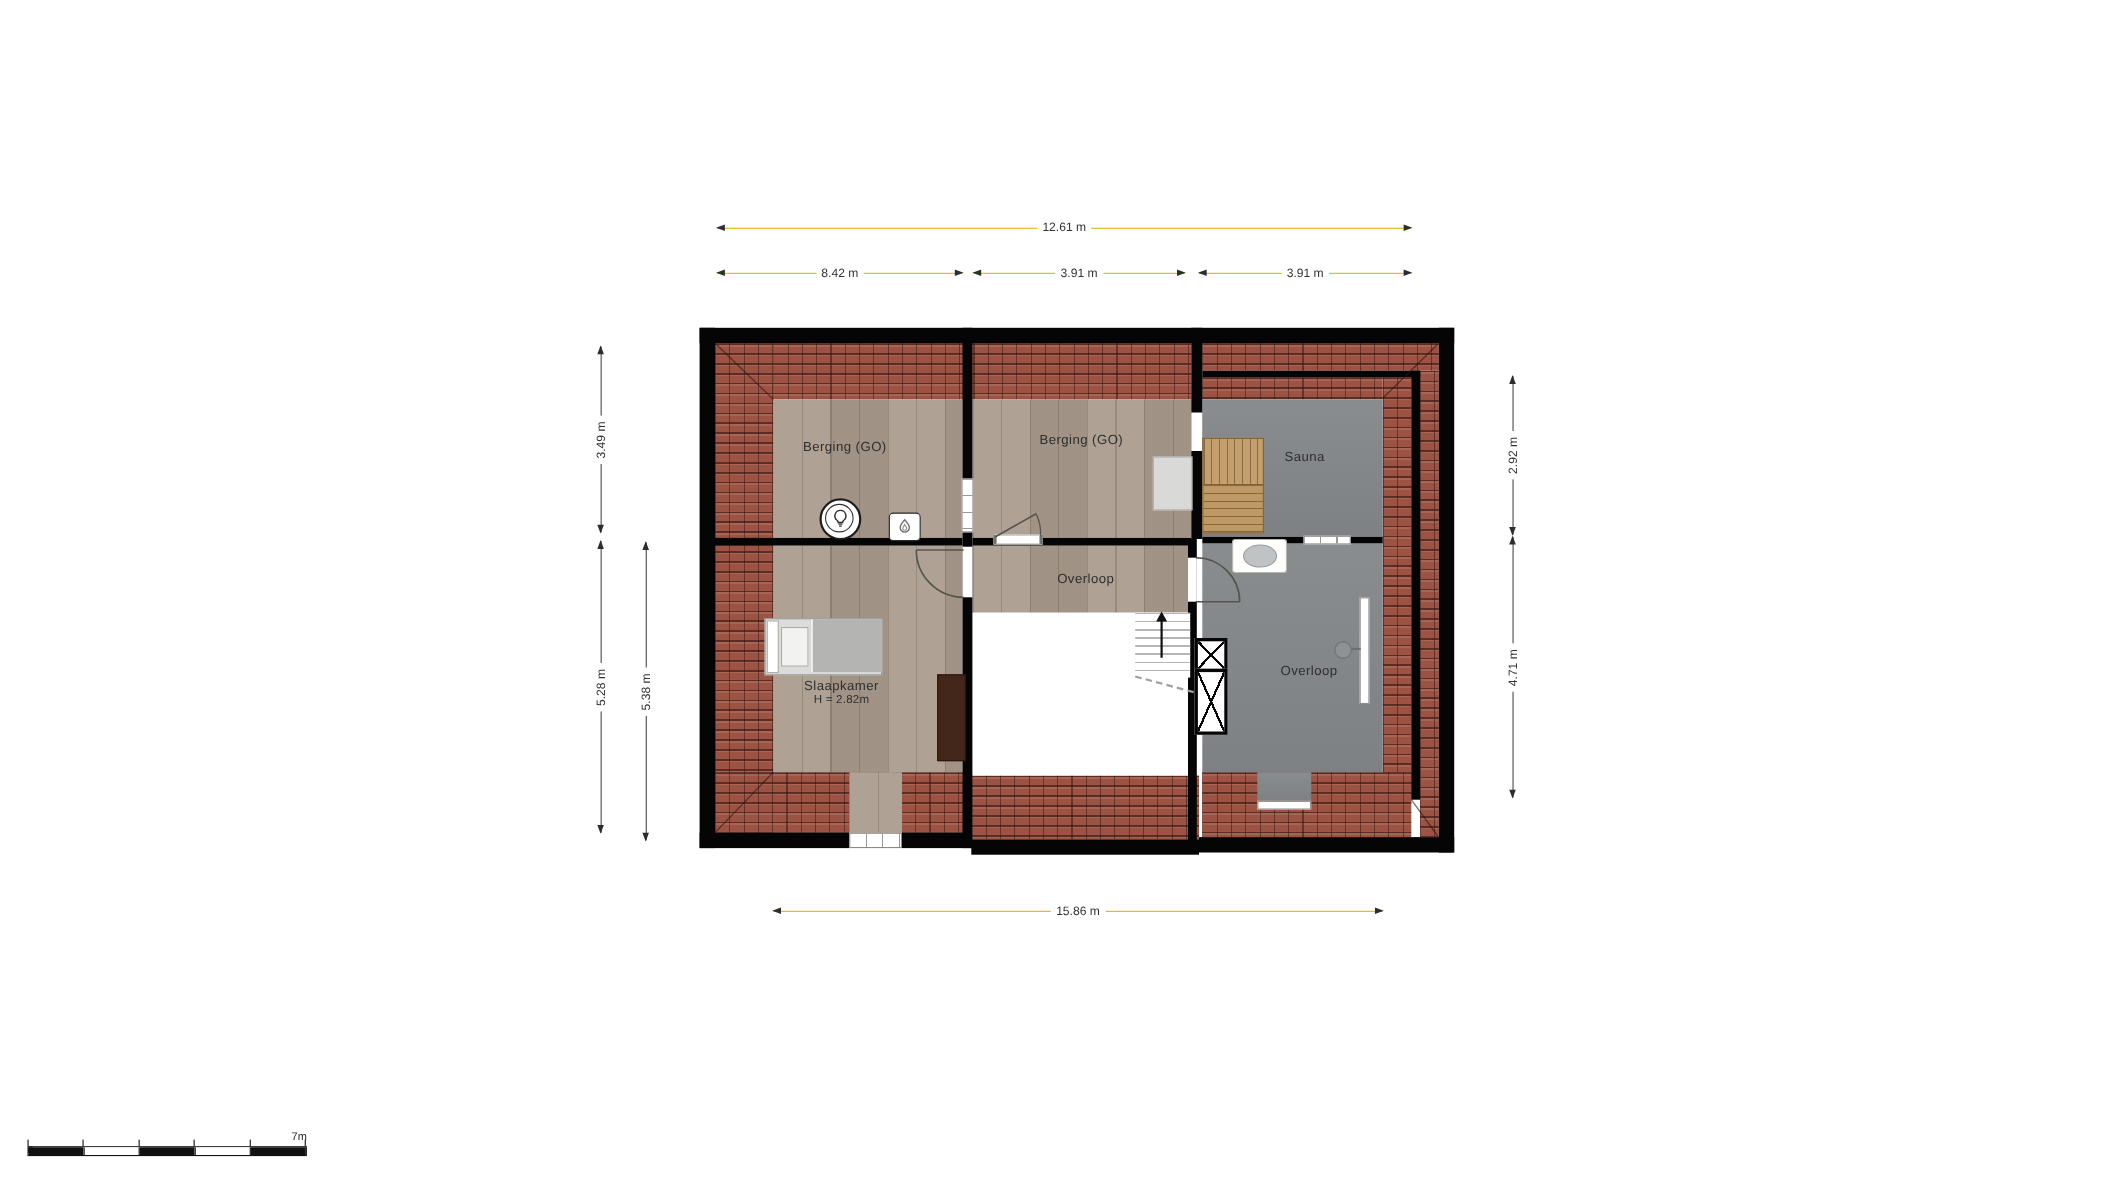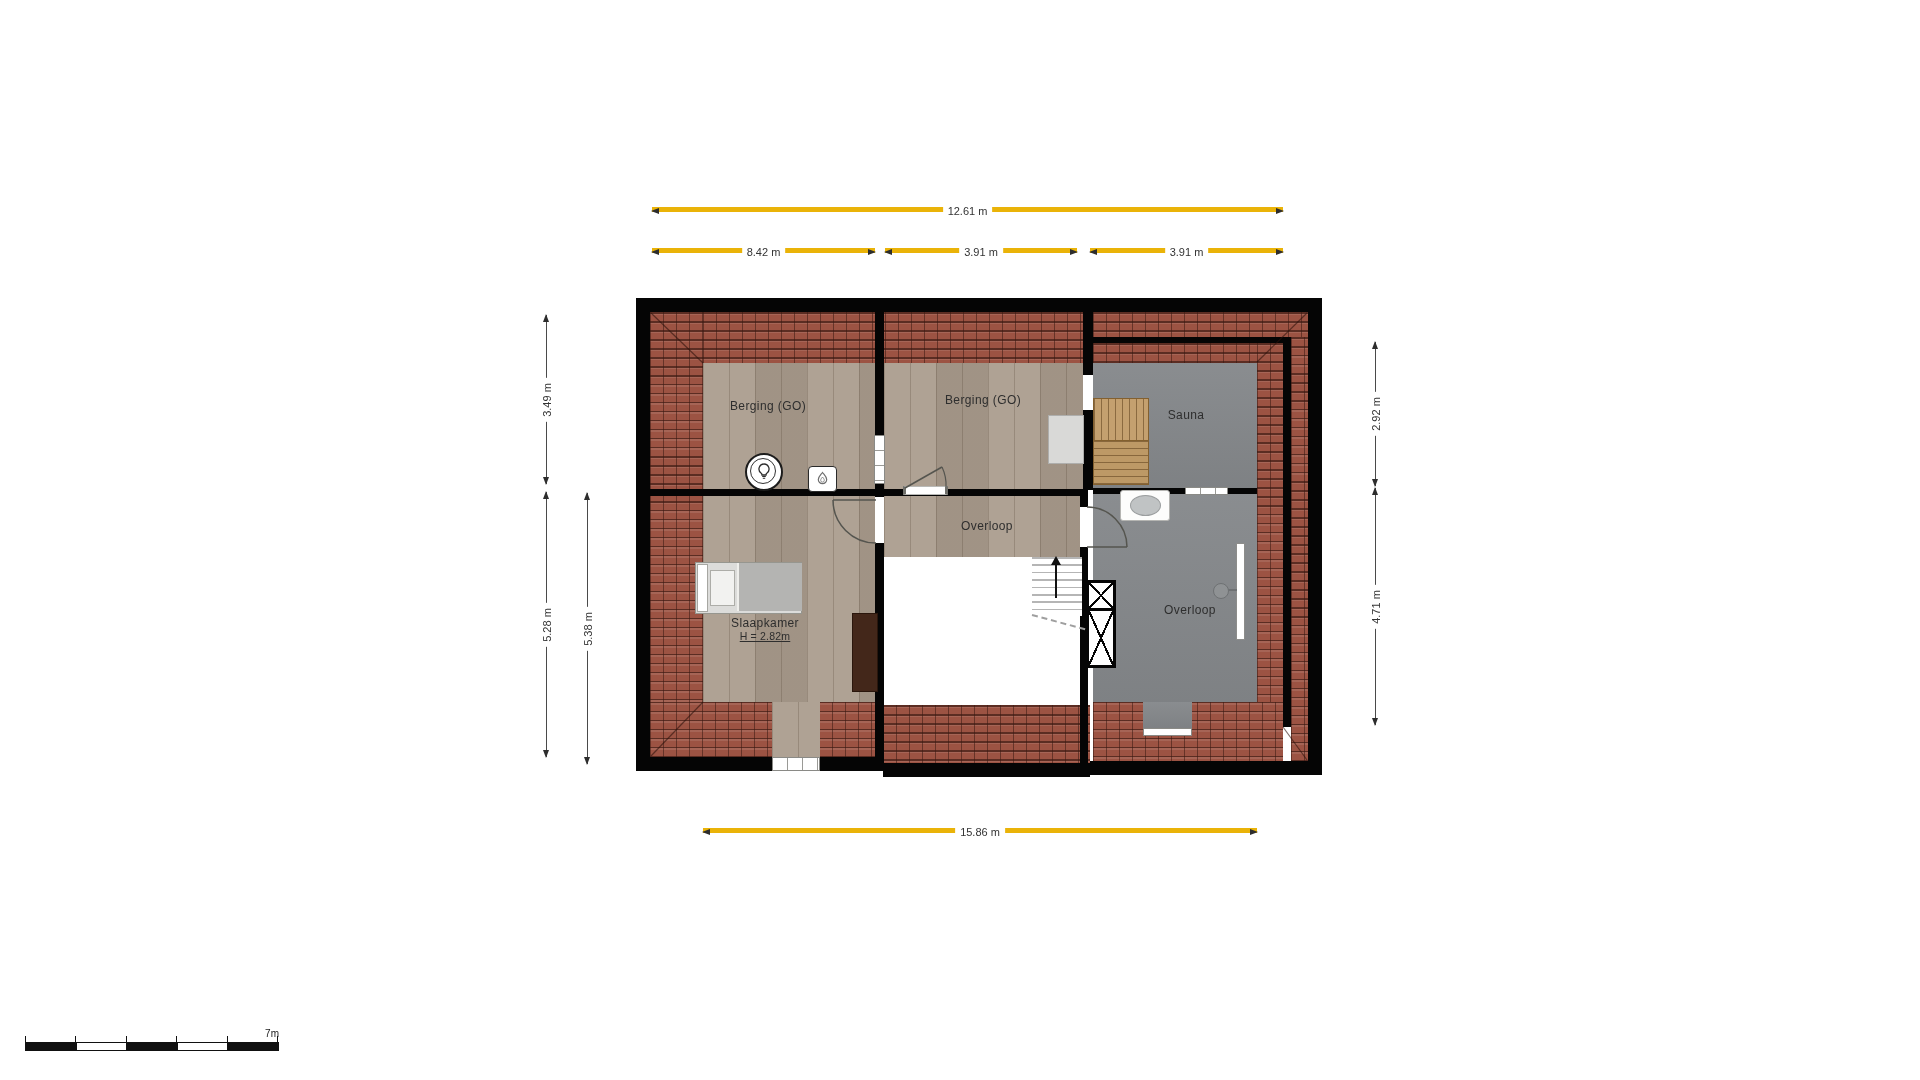--- a/index.html
+++ b/index.html
@@ -30,37 +30,37 @@
   .bench-h{position:absolute;background-color:#bd9966;border:1px solid #83602f;
     background-image:repeating-linear-gradient(180deg, rgba(92,62,26,.55) 0 1px, transparent 1px 7px);}
   .shaftbox{position:absolute;background-color:#fff;border:3px solid #050505;
     background-image:
       linear-gradient(to top right, transparent calc(50% - 1px), #050505 calc(50% - 1px) calc(50% + 1px), transparent calc(50% + 1px)),
       linear-gradient(to bottom right, transparent calc(50% - 1px), #050505 calc(50% - 1px) calc(50% + 1px), transparent calc(50% + 1px));}
   .treads{position:absolute;background-color:#fff;
     background-image:repeating-linear-gradient(180deg,#b5b5b5 0 1.5px,transparent 1.5px 7.4px);}
   .dash-line{position:absolute;border-top:2px dashed #9f9f9f;transform-origin:left center;}
   
-  .dimh{position:absolute;height:0;border-top:5px solid #eab308;}
+  .dimh{position:absolute;height:0;border-top:1px solid #eab308;}
   .dimh::before{content:'';position:absolute;left:-1px;top:-4px;width:0;height:0;
     border-top:3.5px solid transparent;border-bottom:3.5px solid transparent;border-right:8px solid #2d2d2d;}
   .dimh::after{content:'';position:absolute;right:-1px;top:-4px;width:0;height:0;
     border-top:3.5px solid transparent;border-bottom:3.5px solid transparent;border-left:8px solid #2d2d2d;}
   .dimv{position:absolute;width:0;border-left:1px solid #4a4a4a;}
   .dimv::before{content:'';position:absolute;top:-1px;left:-4px;width:0;height:0;
     border-left:3.5px solid transparent;border-right:3.5px solid transparent;border-bottom:8px solid #2d2d2d;}
   .dimv::after{content:'';position:absolute;bottom:-1px;left:-4px;width:0;height:0;
     border-left:3.5px solid transparent;border-right:3.5px solid transparent;border-top:8px solid #2d2d2d;}
   .dlab{position:absolute;left:50%;top:50%;transform:translate(-50%,-54%);
     background:#fff;padding:1px 5px;font-size:11px;color:#333;white-space:nowrap;}
   .dimv .dlab{transform:translate(-50%,-50%) rotate(-90deg);}
   
   .rlabel{position:absolute;transform:translate(-50%,-50%);font-size:12px;color:#2e2e2e;
     white-space:nowrap;letter-spacing:.4px;text-align:center;}
-  .rlabel .sub{display:block;font-size:10.5px;margin-top:0px;letter-spacing:.2px;text-decoration:underline;}
+  .rlabel .sub{display:block;font-size:10.5px;margin-top:0px;letter-spacing:.2px;}
   
   #scalebar{position:absolute;left:25px;top:1028px;width:254px;height:26px;}
   #scalebar .slab{position:absolute;top:0;font-size:10px;color:#222;}
   #scalebar .bar{position:absolute;top:14px;left:0;width:252px;height:7px;border:1px solid #111;display:flex;}
   #scalebar .seg{height:100%;}
   #scalebar .tick{position:absolute;top:8px;width:1px;height:6px;background:#111;}
   .svg-overlay{position:absolute;left:0;top:0;pointer-events:none;}
 </style>
 </head>
 <body>

